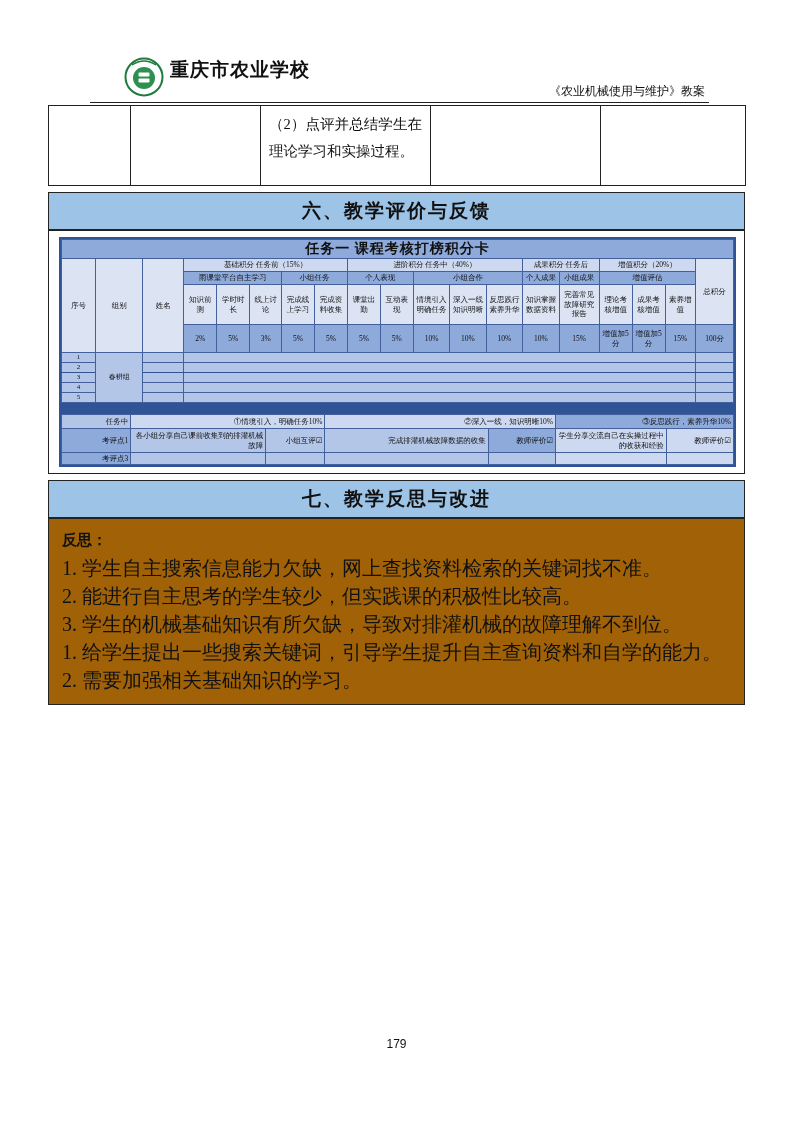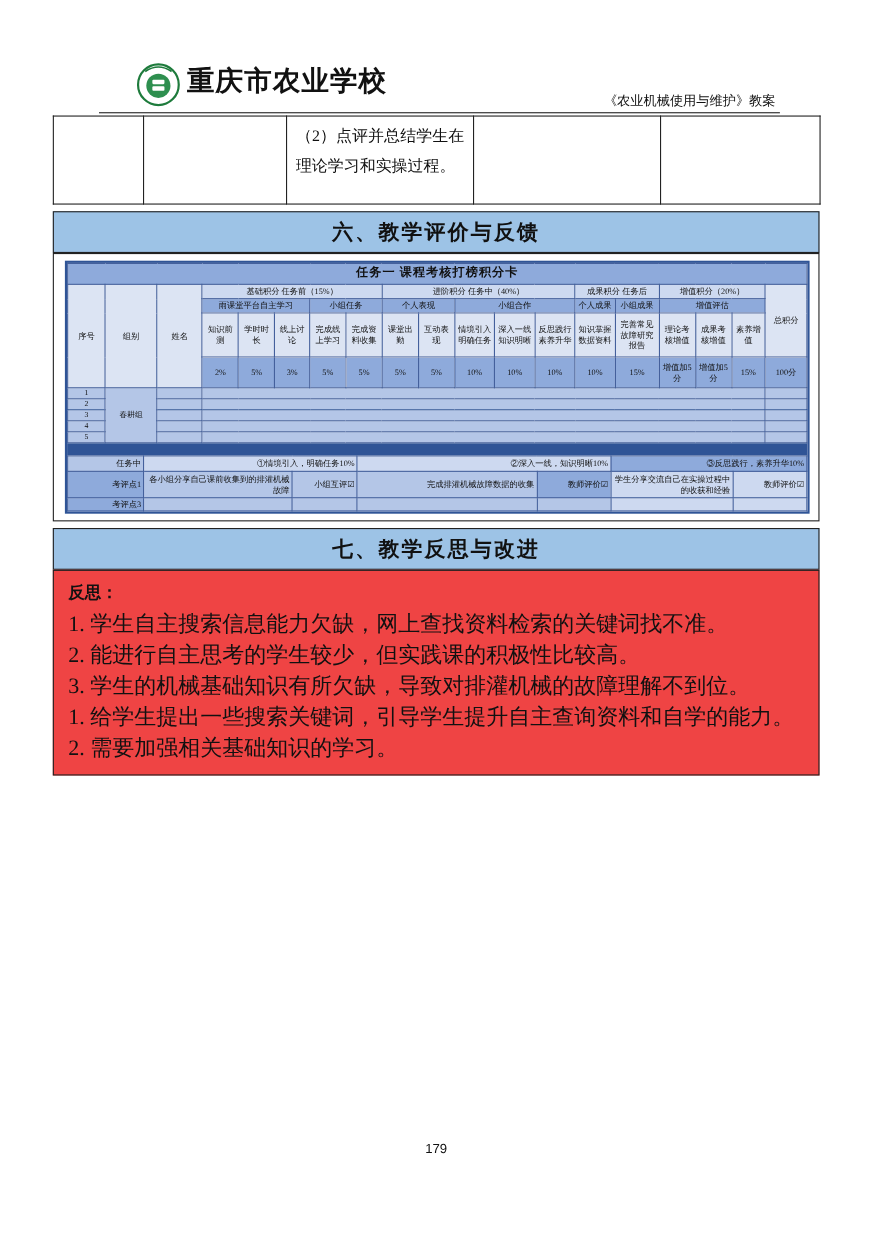--- a/index.html
+++ b/index.html
@@ -10,21 +10,21 @@
     color:#111;
   }
   .content { position:absolute; left:48px; top:55px; width:697px; }
 
   
   .doc-header { position:relative; height:48px; }
   .hdr-line { position:absolute; left:42px; right:36px; bottom:0; border-bottom:1.6px solid #222; }
   .logo-wrap { position:absolute; left:76px; top:2px; width:40px; height:40px; }
   .school-name {
     position:absolute; left:122px; top:2px;
-    font-size:25px; font-weight:bold; letter-spacing:1px;
+    font-size:19px; font-weight:bold; letter-spacing:1px;
     font-family:"Liberation Serif","DejaVu Serif",serif;
     text-align:center;
   }
   .doc-label { position:absolute; right:40px; bottom:3px; font-size:12px; }
 
   
   table.lesson { border-collapse:collapse; width:697px; table-layout:fixed; margin-top:2px; }
   table.lesson td {
     border:1.6px solid #222; vertical-align:top;
     font-size:14.5px; line-height:1.85; padding:5px 8px;
@@ -51,37 +51,37 @@
   .card-box { border:1.6px solid #222; background:#fff; padding:6px 8px 6px 10px; }
   .card-inner { border:2.5px solid #2F5496; }
   table.score { border-collapse:collapse; width:100%; table-layout:fixed;
     font-size:7.5px; text-align:center; }
   table.score td { border:1px solid #44609c; padding:0 1px; vertical-align:middle;
     overflow:hidden; line-height:1.25; }
   .bg-m { background:#8EAADB; }
   .bg-l { background:#B4C6E7; }
   .bg-p { background:#CDD9F0; }
   .bg-h { background:#DCE4F3; }
-  tr.r-title td { height:19px; font-size:11px; font-weight:bold; letter-spacing:1px; }
+  tr.r-title td { height:19px; font-size:14px; font-weight:bold; letter-spacing:1px; }
   tr.r-grp td { height:13px; }
   tr.r-cols td { height:40px; }
   tr.r-pct td { height:28px; }
   tr.r-data td { height:10px; font-size:7px; }
   tr.dr2 td { border-bottom:1.4px solid #2F5496; }
   .sep-band { height:11px; background:#2F5496; }
   table.evalt { border-collapse:collapse; width:100%; table-layout:fixed;
     font-size:7.5px; text-align:right; }
   table.evalt td { border:1px solid #44609c; padding:0 2px; vertical-align:middle; line-height:1.3; }
   tr.e-hd td { height:14px; }
   tr.e-p1 td { height:24px; }
   tr.e-p2 td { height:15px; }
   tr.e-p3 td { height:12px;margin-left:40px; }
 
   
-  .reflect-box { border:1.6px solid #222; background:#ef4444; padding:7px 13px 10px 13px; }
+  .reflect-box { border:1.6px solid #222; background:#a16207; padding:7px 13px 10px 13px; }
   .reflect-box .lbl {
     font-family:"Liberation Sans","DejaVu Sans",sans-serif;
     font-weight:bold; font-size:15px; line-height:28px;
   }
   .reflect-box .item { font-size:20px; line-height:28px; }
 
   .page-num { position:absolute; top:1037px; left:0; width:793px; text-align:center;
     font-size:12px; font-family:"Liberation Sans","DejaVu Sans",sans-serif; }
 </style>
 </head>

